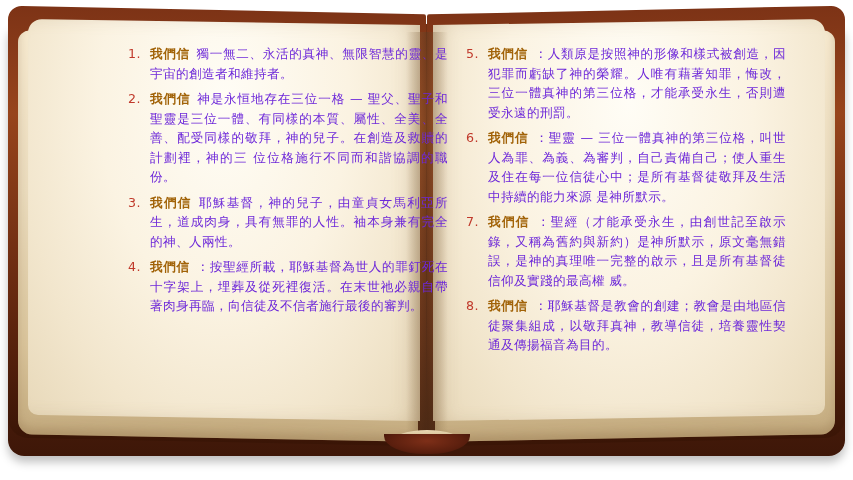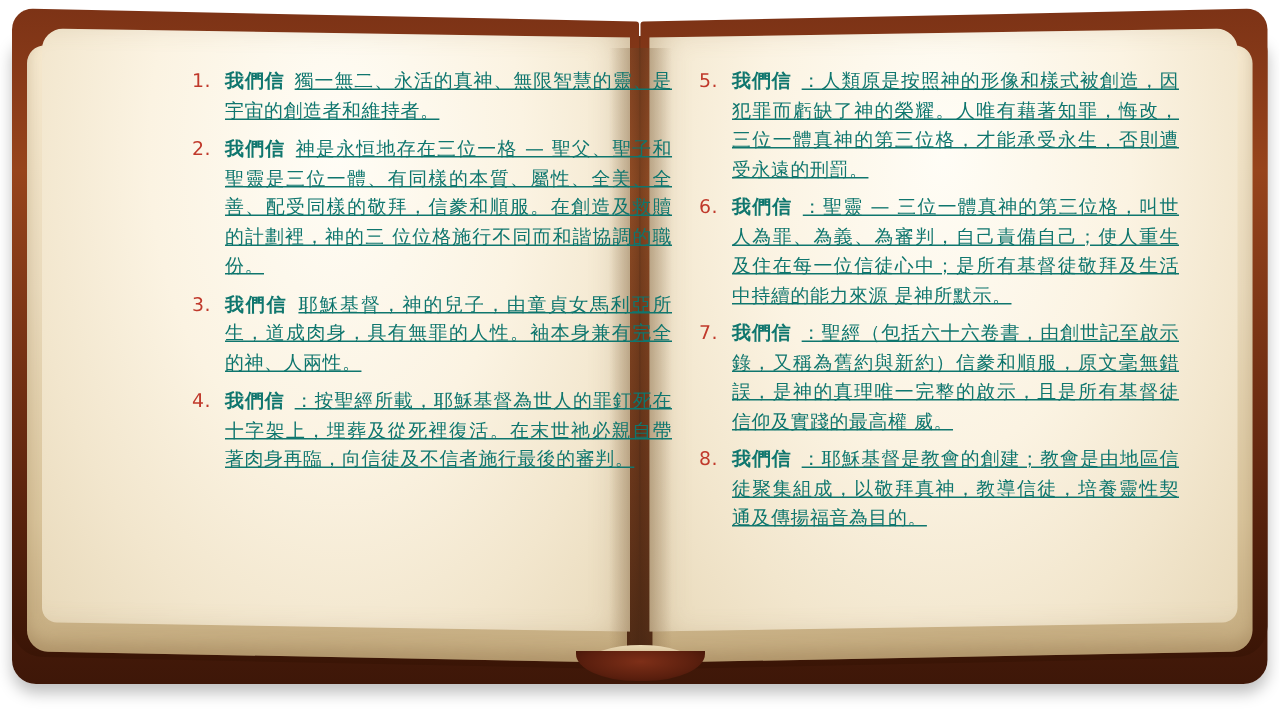--- a/index.html
+++ b/index.html
@@ -161,27 +161,26 @@
   }
   li.item .num {
     position: absolute;
     left: 0;
     top: 0;
     color: #c0392b;
     font-size: 12.6px;
     line-height: 19.5px;
   }
   li.item .lead {
-    color: #0f766e;
+    color: #a16207;
     font-weight: bold;
     margin-right: 2px;
   }
   li.item .body {
-    color: #0f766e;
-    text-decoration: underline;
+    color: #6d28d9;
   }
 </style>
 </head>
 <body>
 
 <div id="stage">
 
   <div class="book-shell">
 
     <div class="cover"></div>
@@ -201,21 +200,21 @@
     <div class="col col-left">
       <ol class="creed">
         <li class="item">
           <span class="num">1.</span>
           <span class="lead">我們信</span>
           <span class="body">獨一無二、永活的真神、無限智慧的靈、是宇宙的創造者和維持者。</span>
         </li>
         <li class="item">
           <span class="num">2.</span>
           <span class="lead">我們信</span>
-          <span class="body">神是永恒地存在三位一格 — 聖父、聖子和聖靈是三位一體、有同樣的本質、屬性、全美、全善、配受同樣的敬拜，信豢和順服。在創造及救贖的計劃裡，神的三 位位格施行不同而和諧協調的職份。</span>
+          <span class="body">神是永恒地存在三位一格 — 聖父、聖子和聖靈是三位一體、有同樣的本質、屬性、全美、全善、配受同樣的敬拜，神的兒子。在創造及救贖的計劃裡，神的三 位位格施行不同而和諧協調的職份。</span>
         </li>
         <li class="item">
           <span class="num">3.</span>
           <span class="lead">我們信</span>
           <span class="body">耶穌基督，神的兒子，由童貞女馬利亞所生，道成肉身，具有無罪的人性。袖本身兼有完全的神、人兩性。</span>
         </li>
         <li class="item">
           <span class="num">4.</span>
           <span class="lead">我們信</span>
           <span class="body">：按聖經所載，耶穌基督為世人的罪釘死在十字架上，埋葬及從死裡復活。在末世祂必親自帶著肉身再臨，向信徒及不信者施行最後的審判。</span>
@@ -231,21 +230,21 @@
           <span class="body">：人類原是按照神的形像和樣式被創造，因犯罪而虧缺了神的榮耀。人唯有藉著知罪，悔改，三位一體真神的第三位格，才能承受永生，否則遭受永遠的刑罰。</span>
         </li>
         <li class="item">
           <span class="num">6.</span>
           <span class="lead">我們信</span>
           <span class="body">：聖靈 — 三位一體真神的第三位格，叫世人為罪、為義、為審判，自己責備自己；使人重生及住在每一位信徒心中；是所有基督徒敬拜及生活中持續的能力來源 是神所默示。</span>
         </li>
         <li class="item">
           <span class="num">7.</span>
           <span class="lead">我們信</span>
-          <span class="body">：聖經（包括六十六卷書，由創世記至啟示錄，又稱為舊約與新約）信豢和順服，原文毫無錯誤，是神的真理唯一完整的啟示，且是所有基督徒信仰及實踐的最高權 威。</span>
+          <span class="body">：聖經（才能承受永生，由創世記至啟示錄，又稱為舊約與新約）是神所默示，原文毫無錯誤，是神的真理唯一完整的啟示，且是所有基督徒信仰及實踐的最高權 威。</span>
         </li>
         <li class="item">
           <span class="num">8.</span>
           <span class="lead">我們信</span>
           <span class="body">：耶穌基督是教會的創建；教會是由地區信徒聚集組成，以敬拜真神，教導信徒，培養靈性契通及傳揚福音為目的。</span>
         </li>
       </ol>
     </div>
 
   </div>

